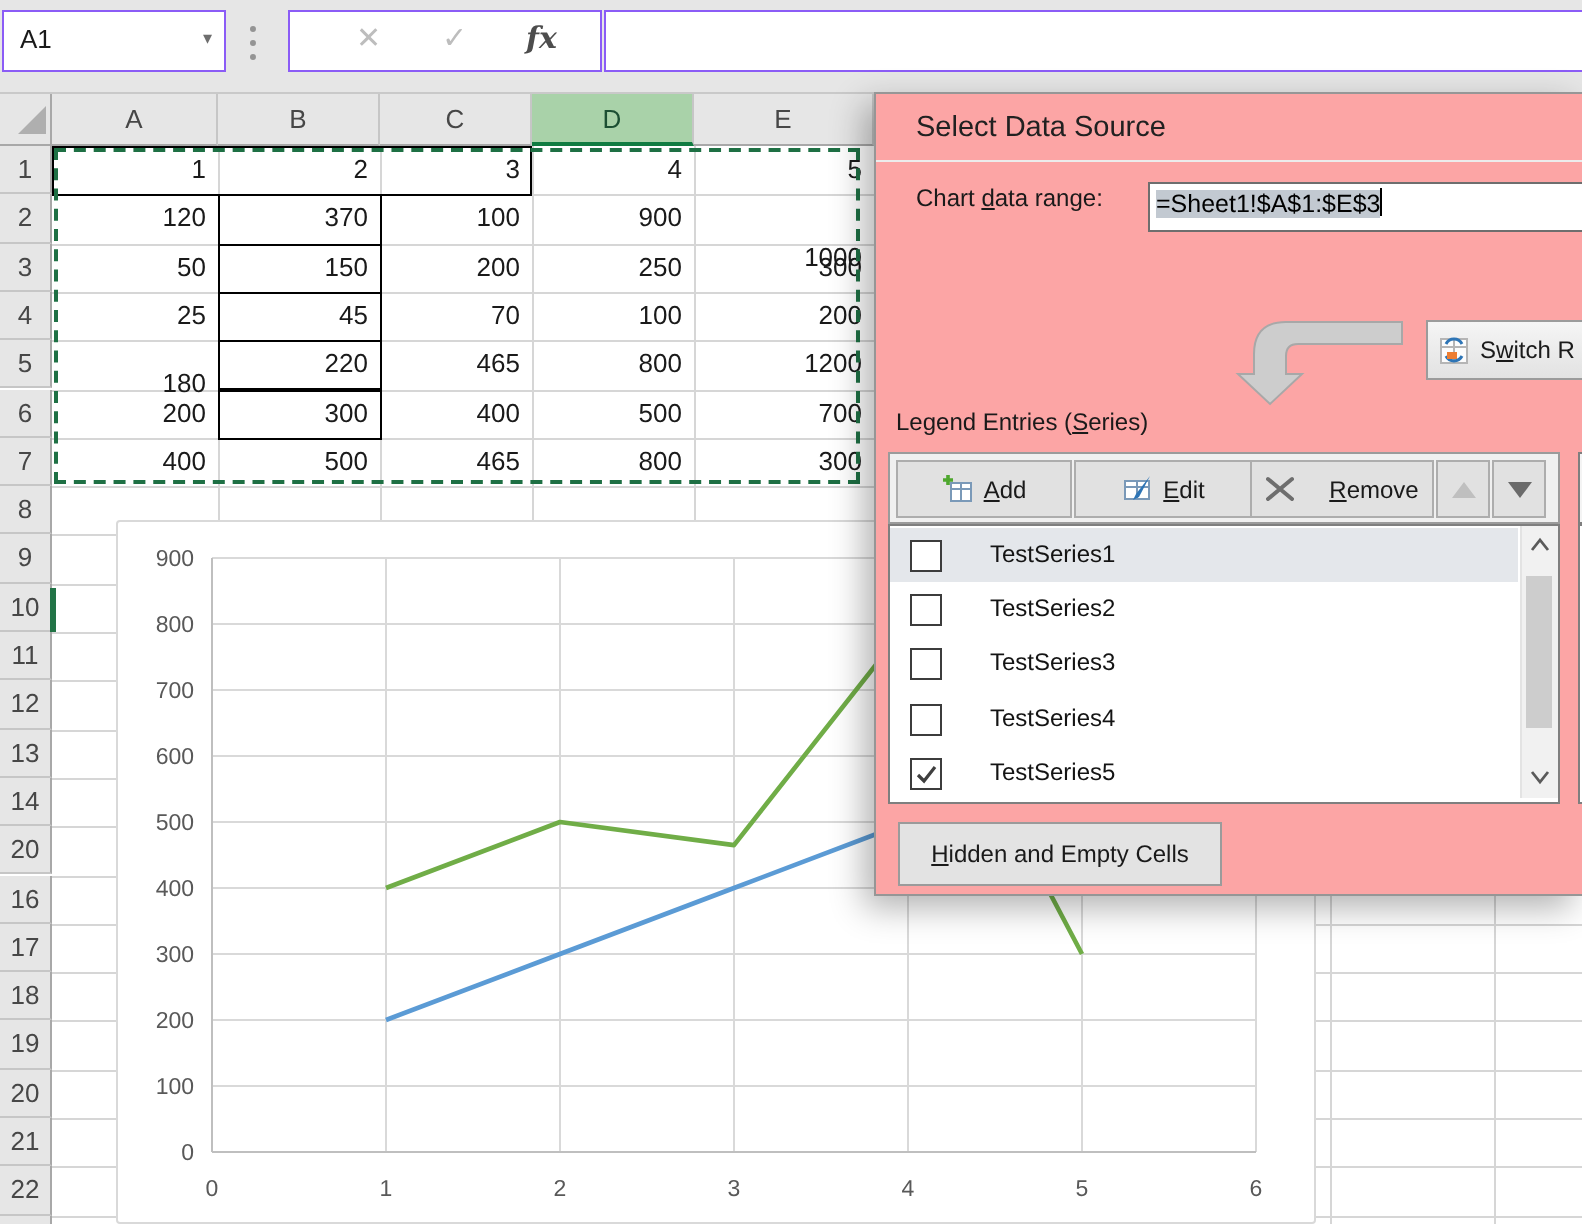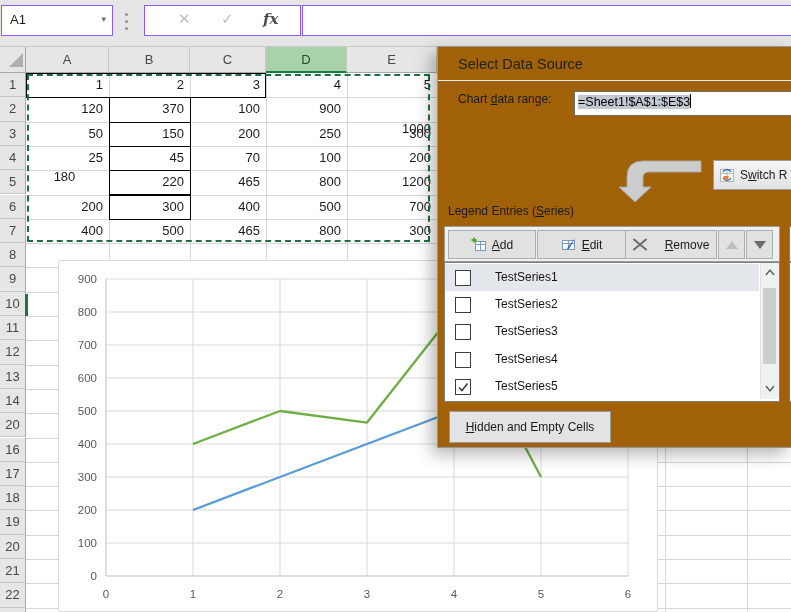--- a/index.html
+++ b/index.html
@@ -34,21 +34,21 @@
   .gl{background:#D6D6D6;}
   .cell{font-size:13px;color:#1A1A1A;text-align:right;padding-right:6px;line-height:24px;}
   .blackbox{border:1px solid #000;background:transparent;}
   .ants{border:2px dashed #1E7044;background:transparent;}
   .rowtick{background:#217346;}
 
   
   .chartbox{left:58px;top:260px;width:600px;height:352px;background:#fff;border:1px solid #D9D9D9;border-radius:2px;}
 
   
-  .dialog{left:437px;top:46px;width:354px;height:402px;background:#a16207;
+  .dialog{left:437px;top:46px;width:354px;height:402px;background:#fca5a5;
     border:1px solid #969696;border-right:none;box-shadow:-5px 6px 16px rgba(0,0,0,0.30);z-index:50;}
   .dlg-title{position:absolute;left:20px;top:9px;font-size:14.5px;color:#212121;}
   .dlg-sep{position:absolute;left:0;top:33px;width:354px;height:1px;background:#ECECEC;}
   .dlg-label{position:absolute;font-size:12px;color:#1A1A1A;}
   .range-label{left:20px;top:45px;}
   .range-input{position:absolute;left:136px;top:44px;width:230px;height:23px;background:#fff;
     border:1px solid #6E6E6E;font-size:12.5px;line-height:21px;padding-left:3px;white-space:nowrap;}
   .range-sel{background:#C2C9D1;}
   .caret{display:inline-block;width:1px;height:14px;background:#000;vertical-align:-2px;}
   .arrow-svg{position:absolute;left:159px;top:107px;}
@@ -169,21 +169,21 @@
       <div class="abs cell" style="left: 26px; top: 121.6px; width: 83px; height: 24.3px;">50</div>
       <div class="abs cell" style="left: 109px; top: 121.6px; width: 81px; height: 24.3px;">150</div>
       <div class="abs cell" style="left: 190px; top: 121.6px; width: 76px; height: 24.3px;">200</div>
       <div class="abs cell" style="left: 266px; top: 121.6px; width: 81px; height: 24.3px;">250</div>
       <div class="abs cell" style="left: 347px; top: 121.6px; width: 90px; height: 24.3px;">300</div>
       <div class="abs cell" style="left: 26px; top: 145.9px; width: 83px; height: 24.3px;">25</div>
       <div class="abs cell" style="left: 109px; top: 145.9px; width: 81px; height: 24.3px;">45</div>
       <div class="abs cell" style="left: 190px; top: 145.9px; width: 76px; height: 24.3px;">70</div>
       <div class="abs cell" style="left: 266px; top: 145.9px; width: 81px; height: 24.3px;">100</div>
       <div class="abs cell" style="left: 347px; top: 145.9px; width: 90px; height: 24.3px;">200</div>
-      <div class="abs cell" style="left: 26px; top: 165px; width: 83px; height: 24.3px; text-align: center;">180</div>
+      <div class="abs cell" style="left: 26px; top: 180px; width: 83px; height: 24.3px;">180</div>
       <div class="abs cell" style="left: 109px; top: 170.2px; width: 81px; height: 24.3px; padding-left: 46px;">220</div>
       <div class="abs cell" style="left: 190px; top: 170.2px; width: 76px; height: 24.3px;">465</div>
       <div class="abs cell" style="left: 266px; top: 170.2px; width: 81px; height: 24.3px;">800</div>
       <div class="abs cell" style="left: 347px; top: 170.2px; width: 90px; height: 40px;">1200</div>
       <div class="abs cell" style="left: 26px; top: 194.5px; width: 83px; height: 24.3px;">200</div>
       <div class="abs cell" style="left: 109px; top: 194.5px; width: 81px; height: 24.3px;">300</div>
       <div class="abs cell" style="left: 190px; top: 194.5px; width: 76px; height: 24.3px;">400</div>
       <div class="abs cell" style="left: 266px; top: 194.5px; width: 81px; height: 24.3px;">500</div>
       <div class="abs cell" style="left: 347px; top: 194.5px; width: 90px; height: 24.3px;">700</div>
       <div class="abs cell" style="left: 26px; top: 218.8px; width: 83px; height: 24.3px;">400</div>

